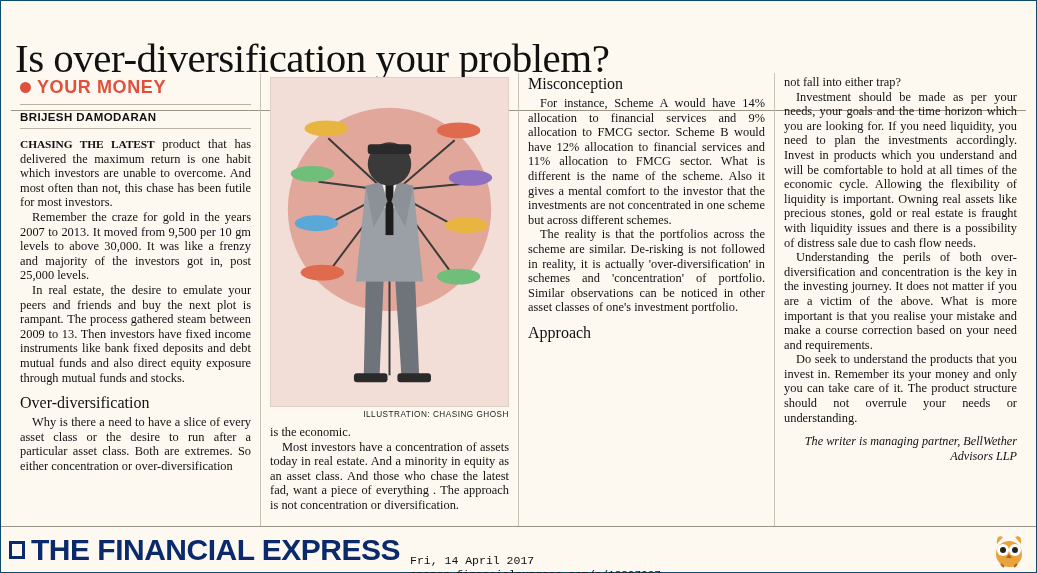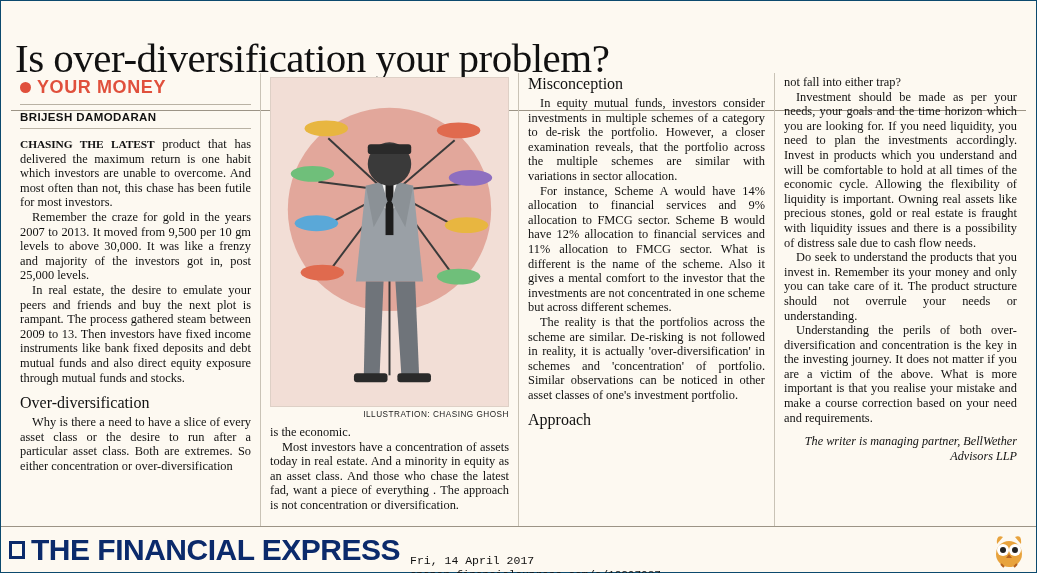--- a/index.html
+++ b/index.html
@@ -265,31 +265,30 @@
           </svg>
         </div>
         <div class="illo-caption">ILLUSTRATION: CHASING GHOSH</div>
       </div>
       <p class="body first">is the economic.</p>
       <p class="body">Most investors have a concentration of assets today in real estate. And a minority in equity as an asset class. And those who chase the latest fad, want a piece of everything . The approach is not concentration or diversification.</p>
     </div>
 
     <div class="col col3">
       <h3 class="subhead" style="margin-top:2px">Misconception</h3>
-      <p class="body">In equity mutual funds, investors consider investments in multiple schemes of a category to de-risk the portfolio. However, a closer examination reveals, that the portfolio across the multiple schemes are similar with variations in sector allocation.</p>
       <p class="body">For instance, Scheme A would have 14% allocation to financial services and 9% allocation to FMCG sector. Scheme B would have 12% allocation to financial services and 11% allocation to FMCG sector. What is different is the name of the scheme. Also it gives a mental comfort to the investor that the investments are not concentrated in one scheme but across different schemes.</p>
       <p class="body">The reality is that the portfolios across the scheme are similar. De-risking is not followed in reality, it is actually 'over-diversification' in schemes and 'concentration' of portfolio. Similar observations can be noticed in other asset classes of one's investment portfolio.</p>
       <h3 class="subhead">Approach</h3>
     </div>
 
     <div class="col col4">
       <p class="body first" style="margin-top:2px">not fall into either trap?</p>
       <p class="body">Investment should be made as per your needs, your goals and the time horizon which you are looking for. If you need liquidity, you need to plan the investments accordingly. Invest in products which you understand and will be comfortable to hold at all times of the economic cycle. Allowing the flexibility of liquidity is important. Owning real assets like precious stones, gold or real estate is fraught with liquidity issues and there is a possibility of distress sale due to cash flow needs.</p>
+      <p class="body">Understanding the perils of both over-diversification and concentration is the key in the investing journey. It does not matter if you are a victim of the above. What is more important is that you realise your mistake and make a course correction based on your need and requirements.</p>
       <p class="body">Do seek to understand the products that you invest in. Remember its your money and only you can take care of it. The product structure should not overrule your needs or understanding.</p>
-      <p class="body">Understanding the perils of both over-diversification and concentration is the key in the investing journey. It does not matter if you are a victim of the above. What is more important is that you realise your mistake and make a course correction based on your need and requirements.</p>
       <div class="italic-credit">The writer is managing partner, BellWether Advisors LLP</div>
     </div>
 
   </div>
 
   <div class="footer">
     <span class="fe-mark"></span>
     <span class="fe-logo">THE FINANCIAL EXPRESS</span>
     <span class="footer-meta">
       <div>Fri, 14 April 2017</div>

